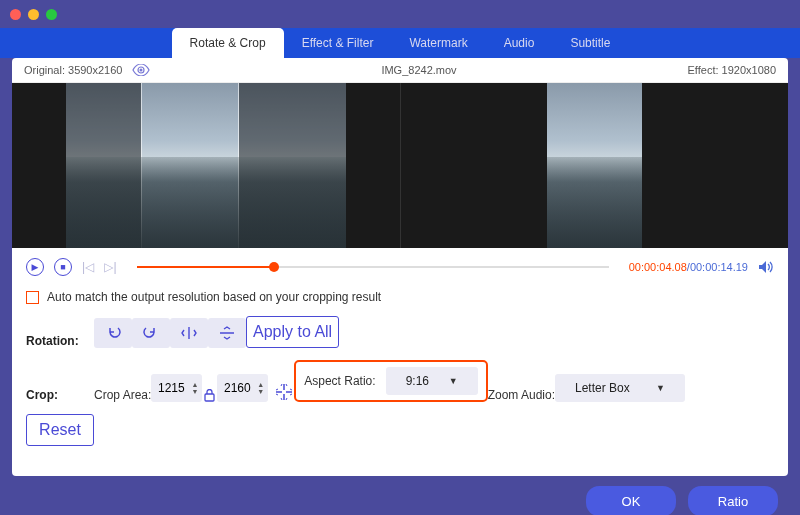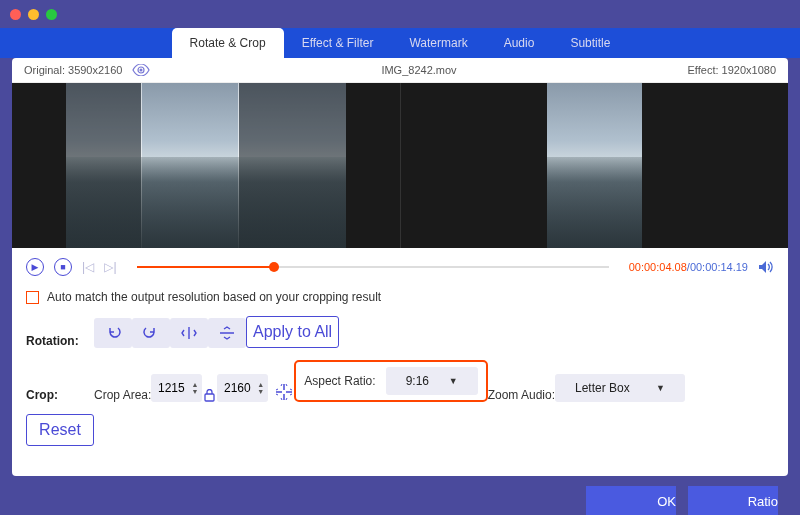--- a/index.html
+++ b/index.html
@@ -43,21 +43,21 @@
 .spin { display: flex; align-items: center; background: #ececf5; border-radius: 3px; height: 28px; }
 .spin input { width: 40px; border: none; background: transparent; text-align: center; font-size: 12px; outline: none; }
 .spin .sbtns { display: flex; flex-direction: column; font-size: 7px; color: #555; padding-right: 4px; }
 .spin .sbtns span { line-height: 7px; cursor: pointer; }
 .lock { color: #4a4ad6; font-size: 13px; margin: 0 2px; }
 .crosshair { color: #4a4ad6; font-size: 18px; margin-left: 6px; }
 .sel { display: flex; align-items: center; justify-content: space-between; background: #ececf5; padding: 0 20px; height: 28px; min-width: 92px; border-radius: 3px; font-size: 12px; cursor: pointer; }
 .sel .caret { font-size: 9px; color: #333; }
 .highlight { border: 2px solid #ff4500; border-radius: 5px; padding: 5px 8px; display: flex; align-items: center; gap: 10px; }
 .footer { display: flex; justify-content: flex-end; gap: 12px; padding: 10px 22px 14px; }
-.fbtn { width: 90px; height: 30px; background: #4a5ae0; color: #fff; border: none; border-radius: 0; font-size: 13px; cursor: pointer; text-align: right; }
+.fbtn { width: 90px; height: 30px; background: #4a5ae0; color: #fff; border: none; border-radius: 13px; font-size: 13px; cursor: pointer; }
 svg { display: block; }
 </style>
 </head>
 <body>
 
 <div class="titlebar">
   <span class="tl-dot" style="background:#ff5f57"></span>
   <span class="tl-dot" style="background:#febc2e"></span>
   <span class="tl-dot" style="background:#28c840"></span>
 </div>

